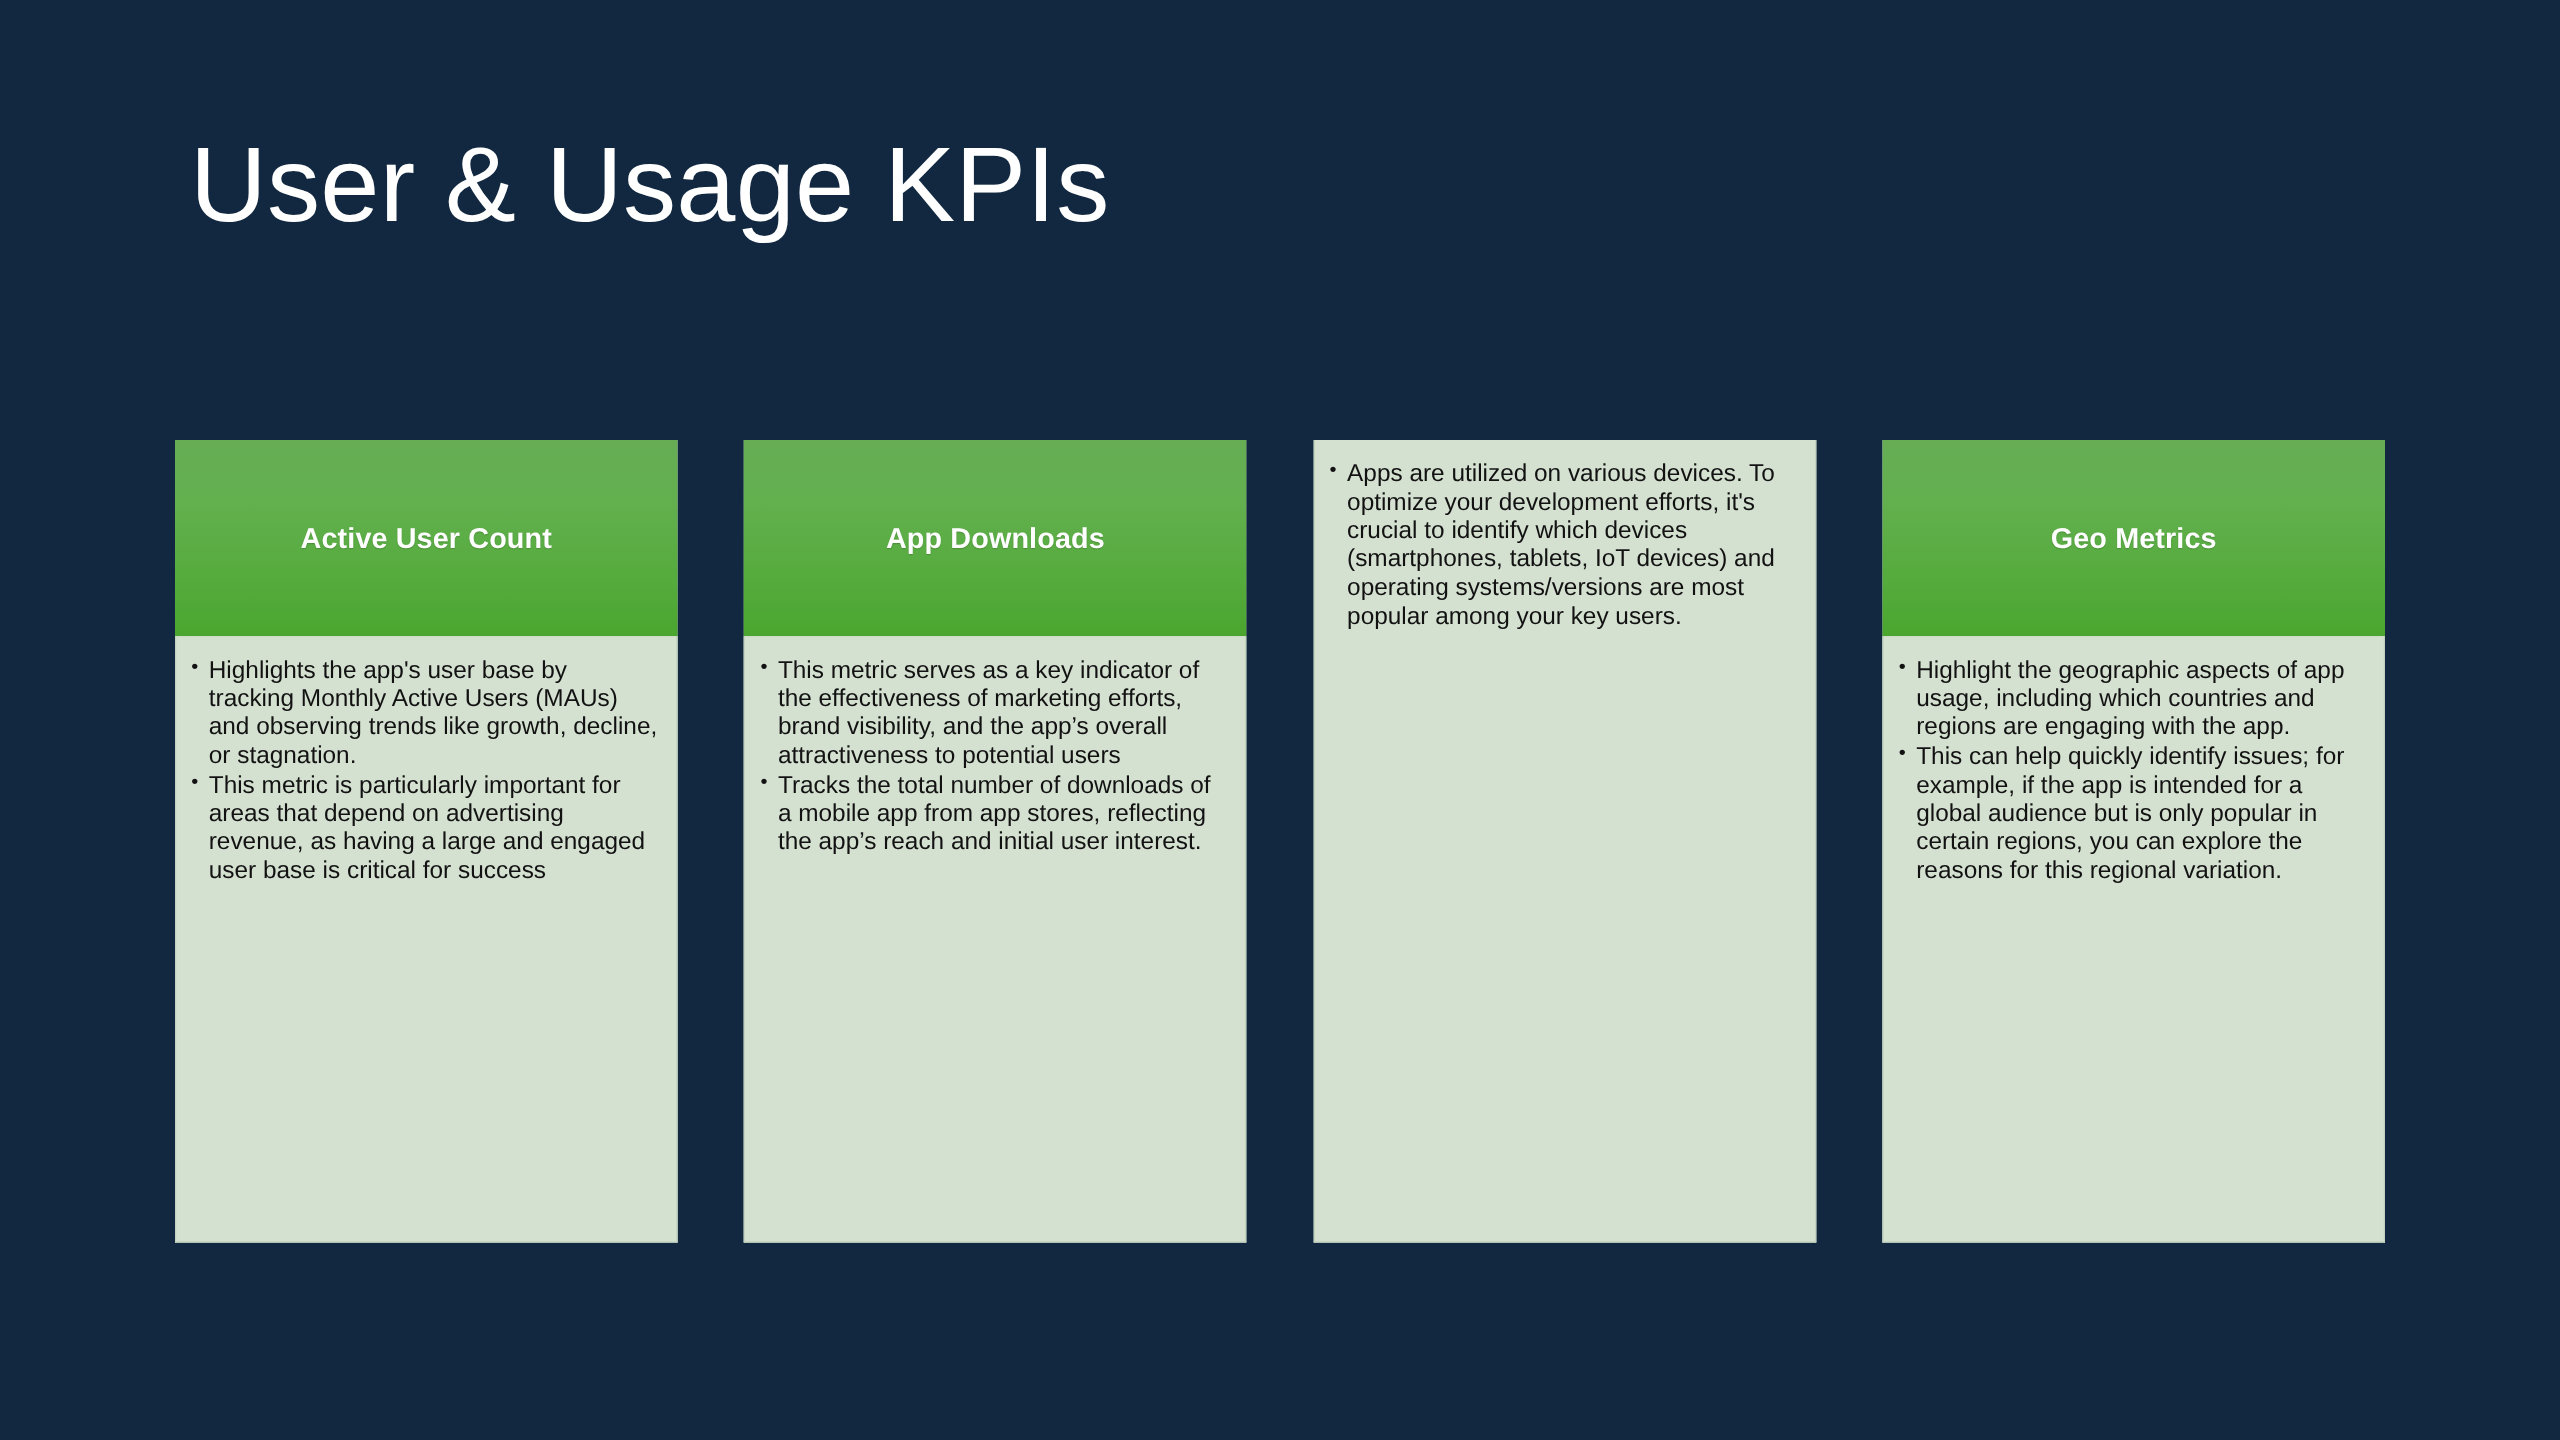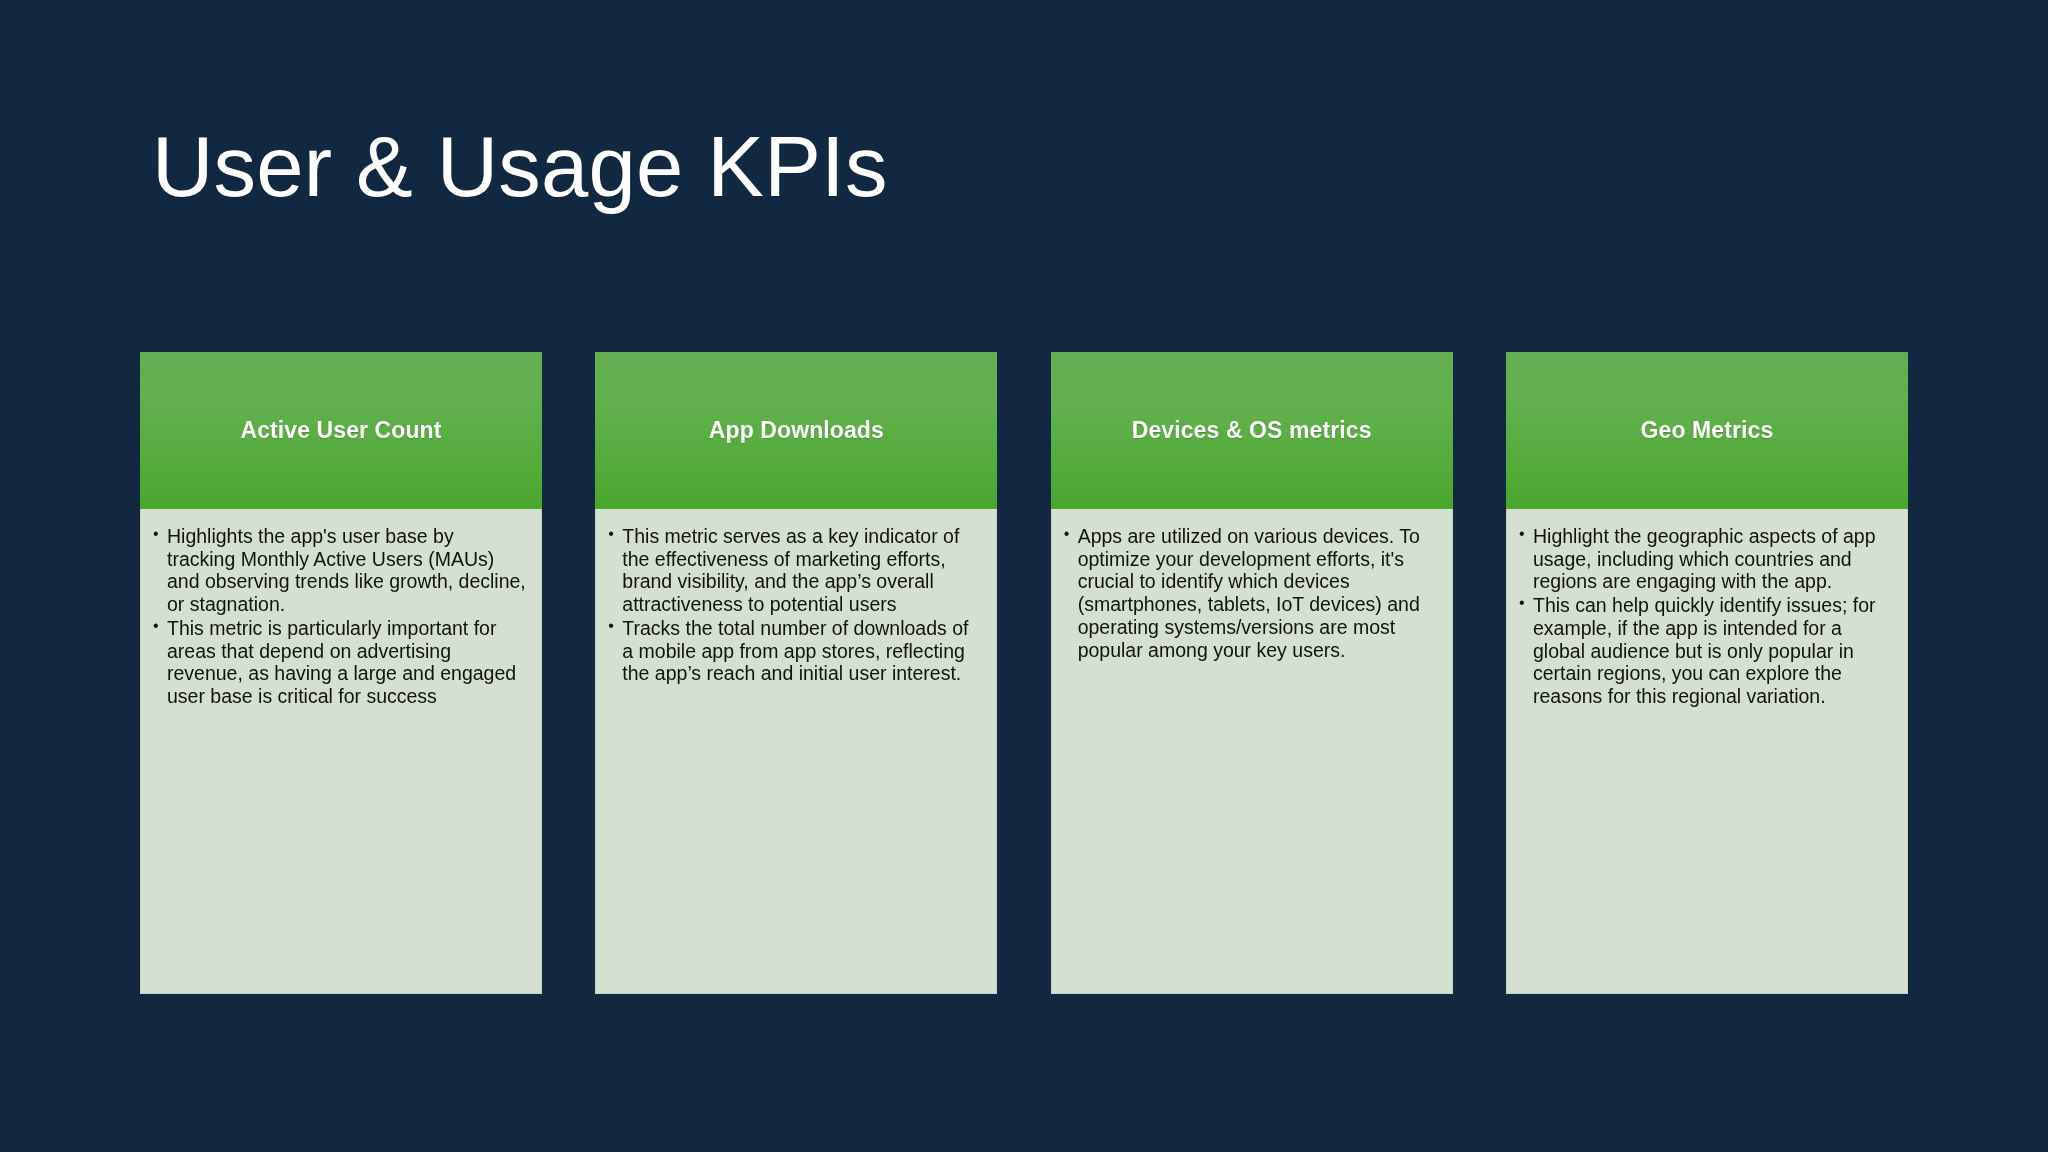--- a/index.html
+++ b/index.html
@@ -15,21 +15,21 @@
     position: relative;
   }
   #slide {
     position: absolute;
     inset: 0;
     background: #112840;
   }
   #slide-title {
     position: absolute;
     left: 152px;
-    top: 122px;
+    top: 104px;
     font-size: 85px;
     line-height: 1.05;
     font-weight: 400;
     color: #ffffff;
     letter-spacing: 0.2px;
     white-space: nowrap;
   }
   #cards {
     position: absolute;
     left: 140px;
@@ -127,23 +127,20 @@
       </div>
       <div class="card-body">
         <ul class="bullets">
           <li>This metric serves as a key indicator of the effectiveness of marketing efforts, brand visibility, and the app’s overall attractiveness to potential users</li>
           <li>Tracks the total number of downloads of a mobile app from app stores, reflecting the app’s reach and initial user interest.</li>
         </ul>
       </div>
     </div>
 
     <div class="card">
-      <div class="card-header">
-        <div class="card-title">Devices &amp; OS metrics</div>
-      </div>
       <div class="card-body">
         <ul class="bullets">
           <li>Apps are utilized on various devices. To optimize your development efforts, it's crucial to identify which devices (smartphones, tablets, IoT devices) and operating systems/versions are most popular among your key users.</li>
         </ul>
       </div>
     </div>
 
     <div class="card">
       <div class="card-header">
         <div class="card-title">Geo Metrics</div>

